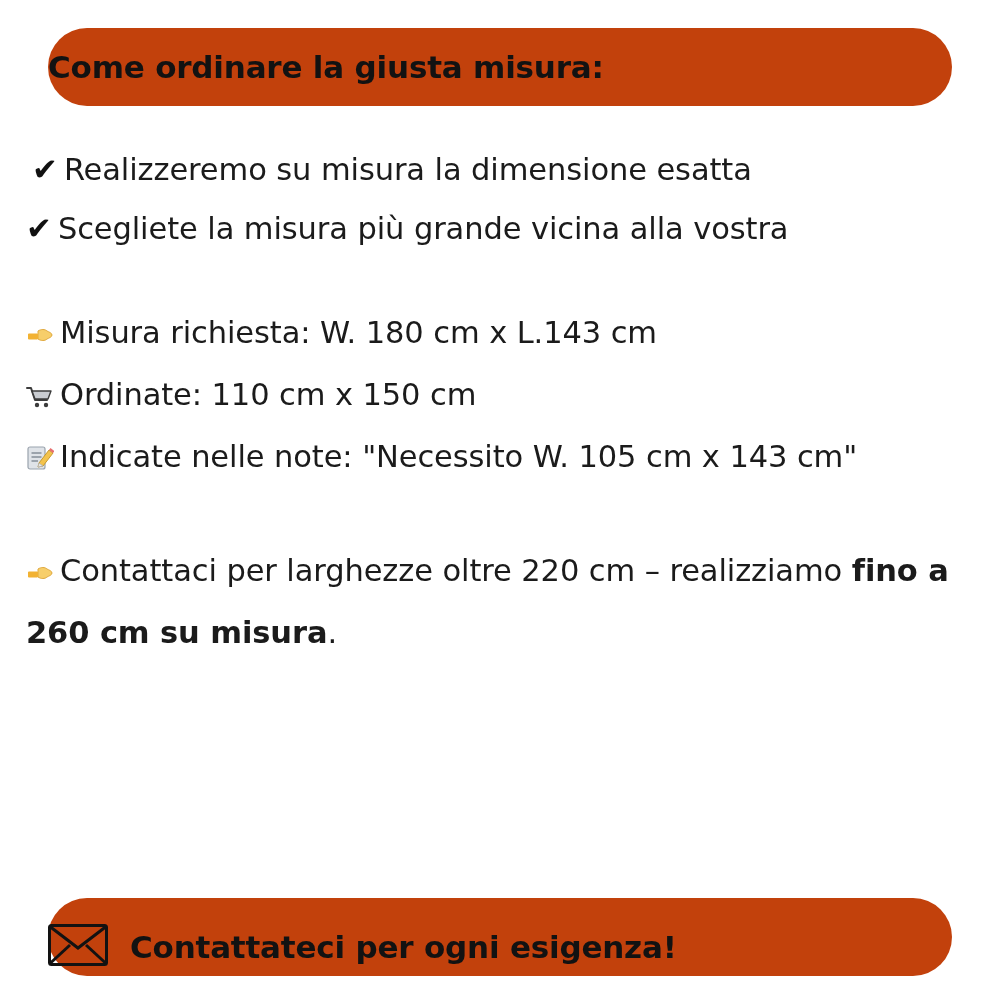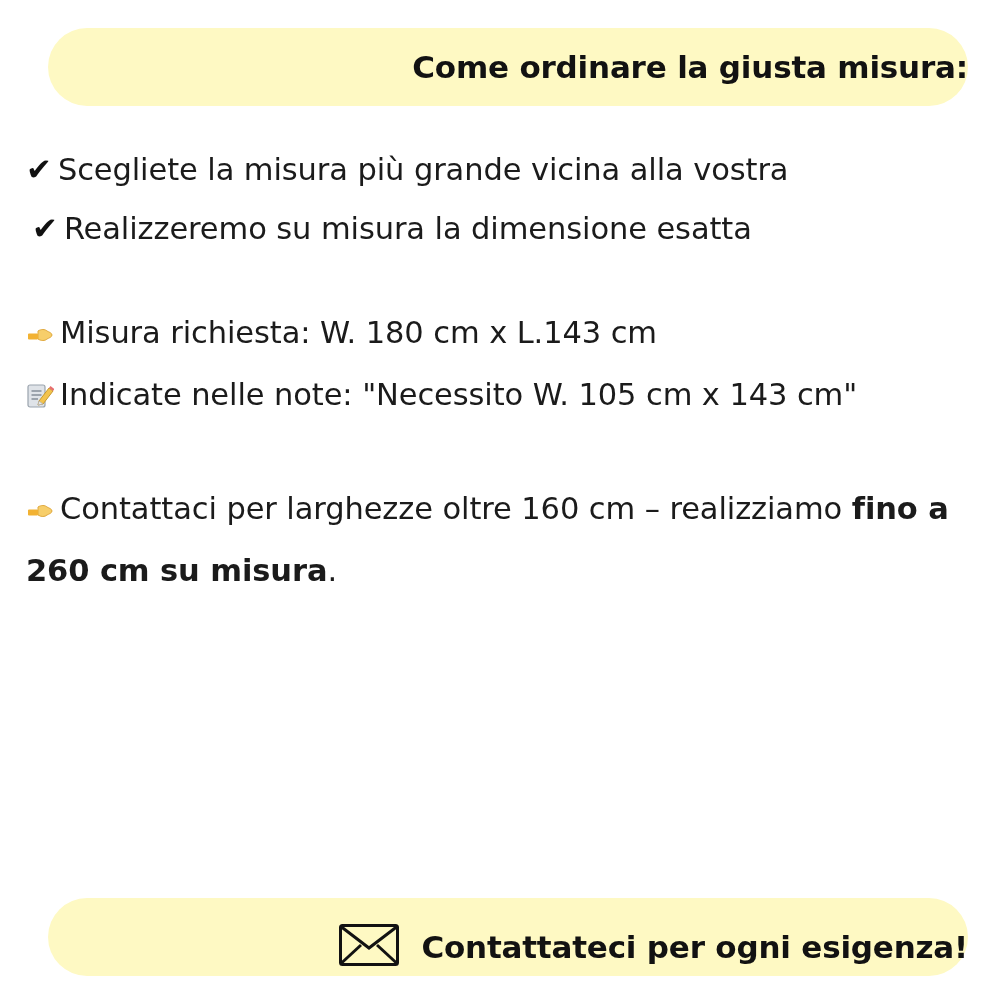--- a/index.html
+++ b/index.html
@@ -18,26 +18,26 @@
     position: relative;
     width: 1000px;
     height: 1000px;
     box-sizing: border-box;
   }
 
   
   .pill {
     position: absolute;
     left: 48px;
-    right: 32px;
+    right: 48px;
     border-radius: 60px;
-    background: #fef9c3;
+    background: #c2410c;
     display: flex;
     align-items: center;
-    justify-content: flex-end;
+    justify-content: flex-start;
     box-sizing: border-box;
   }
   .pill-top {
     top: 28px;
     height: 78px;
   }
   .pill-bottom {
     top: 898px;
     height: 78px;
   }
@@ -96,42 +96,52 @@
 <body>
 
 <div class="page">
 
   <div class="pill pill-top">
     <div class="pill-title">Come ordinare la giusta misura:</div>
   </div>
 
   <div class="body-block">
 
+    <div class="line indent">
+      <span class="check">✔</span><span>Realizzeremo su misura la dimensione esatta</span>
+    </div>
+
     <div class="line">
       <span class="check">✔</span><span>Scegliete la misura più grande vicina alla vostra</span>
-    </div>
-
-    <div class="line indent">
-      <span class="check">✔</span><span>Realizzeremo su misura la dimensione esatta</span>
     </div>
 
     <div class="spacer-sm"></div>
 
 
     <div class="line">
       <span class="ic">
         <svg width="28" height="24" viewBox="0 0 28 24">
           <path d="M2 11 h10 v5 H2 z" fill="#f6c252"></path>
           <path d="M12 8 c3-2 7-2 9 0 c2 1 5 2 5 4 c0 2-3 3-5 4 c-2 2-6 2-9 0 z" fill="#f7ce6a"></path>
           <path d="M12 8 c3-2 7-2 9 0 c2 1 5 2 5 4 c0 2-3 3-5 4 c-2 2-6 2-9 0 z" fill="none" stroke="#e0a93f" stroke-width="1"></path>
           <rect x="2" y="10.5" width="10" height="6" rx="1" fill="#f2b233"></rect>
         </svg>
       </span><span>Misura richiesta: W. 180 cm x L.143 cm</span>
     </div>
 
+    <div class="line">
+      <span class="ic">
+        <svg width="28" height="24" viewBox="0 0 28 24">
+          <path d="M1 3 h4 l4 12 h12" fill="none" stroke="#3c3c3c" stroke-width="2" stroke-linecap="round" stroke-linejoin="round"></path>
+          <path d="M6 6 h19 l-3 8 H9 z" fill="#c9ccd1" stroke="#3c3c3c" stroke-width="1.4" stroke-linejoin="round"></path>
+          <circle cx="11" cy="20" r="2.2" fill="#3c3c3c"></circle>
+          <circle cx="20" cy="20" r="2.2" fill="#3c3c3c"></circle>
+        </svg>
+      </span><span>Ordinate: 110 cm x 150 cm</span>
+    </div>
 
     <div class="line">
       <span class="ic">
         <svg width="28" height="26" viewBox="0 0 28 26">
           <rect x="2" y="2" width="17" height="22" rx="2" fill="#dfe3e8" stroke="#9aa3ad" stroke-width="1.2"></rect>
           <line x1="5.5" y1="8" x2="15.5" y2="8" stroke="#7f8792" stroke-width="1.4"></line>
           <line x1="5.5" y1="12" x2="15.5" y2="12" stroke="#7f8792" stroke-width="1.4"></line>
           <line x1="5.5" y1="16" x2="12" y2="16" stroke="#7f8792" stroke-width="1.4"></line>
           <path d="M13 18 L23 5 l4 3 l-10 13 l-5 1 z" fill="#f3c34d" stroke="#c79a2e" stroke-width="1"></path>
           <path d="M12 22 l1-4 l4 3 z" fill="#e8e8e8" stroke="#b0b0b0" stroke-width="0.8"></path>
@@ -143,21 +153,21 @@
     <div class="spacer-md"></div>
 
     <div class="line">
       <span class="ic">
         <svg width="28" height="24" viewBox="0 0 28 24">
           <path d="M2 11 h10 v5 H2 z" fill="#f6c252"></path>
           <path d="M12 8 c3-2 7-2 9 0 c2 1 5 2 5 4 c0 2-3 3-5 4 c-2 2-6 2-9 0 z" fill="#f7ce6a"></path>
           <path d="M12 8 c3-2 7-2 9 0 c2 1 5 2 5 4 c0 2-3 3-5 4 c-2 2-6 2-9 0 z" fill="none" stroke="#e0a93f" stroke-width="1"></path>
           <rect x="2" y="10.5" width="10" height="6" rx="1" fill="#f2b233"></rect>
         </svg>
-      </span><span>Contattaci per larghezze oltre 160 cm – realizziamo </span><b class="strong">fino a 260 cm su misura</b><span>.</span>
+      </span><span>Contattaci per larghezze oltre 220 cm – realizziamo </span><b class="strong">fino a 260 cm su misura</b><span>.</span>
     </div>
 
   </div>
 
   <div class="pill pill-bottom">
     <div class="pill-bottom-inner">
       <span class="envelope-icon">
         <svg width="60" height="42" viewBox="0 0 60 42">
           <rect x="1.5" y="1.5" width="57" height="39" rx="2" fill="none" stroke="#121212" stroke-width="3"></rect>
           <path d="M2.5 3 L30 24 L57.5 3" fill="none" stroke="#121212" stroke-width="3"></path>

